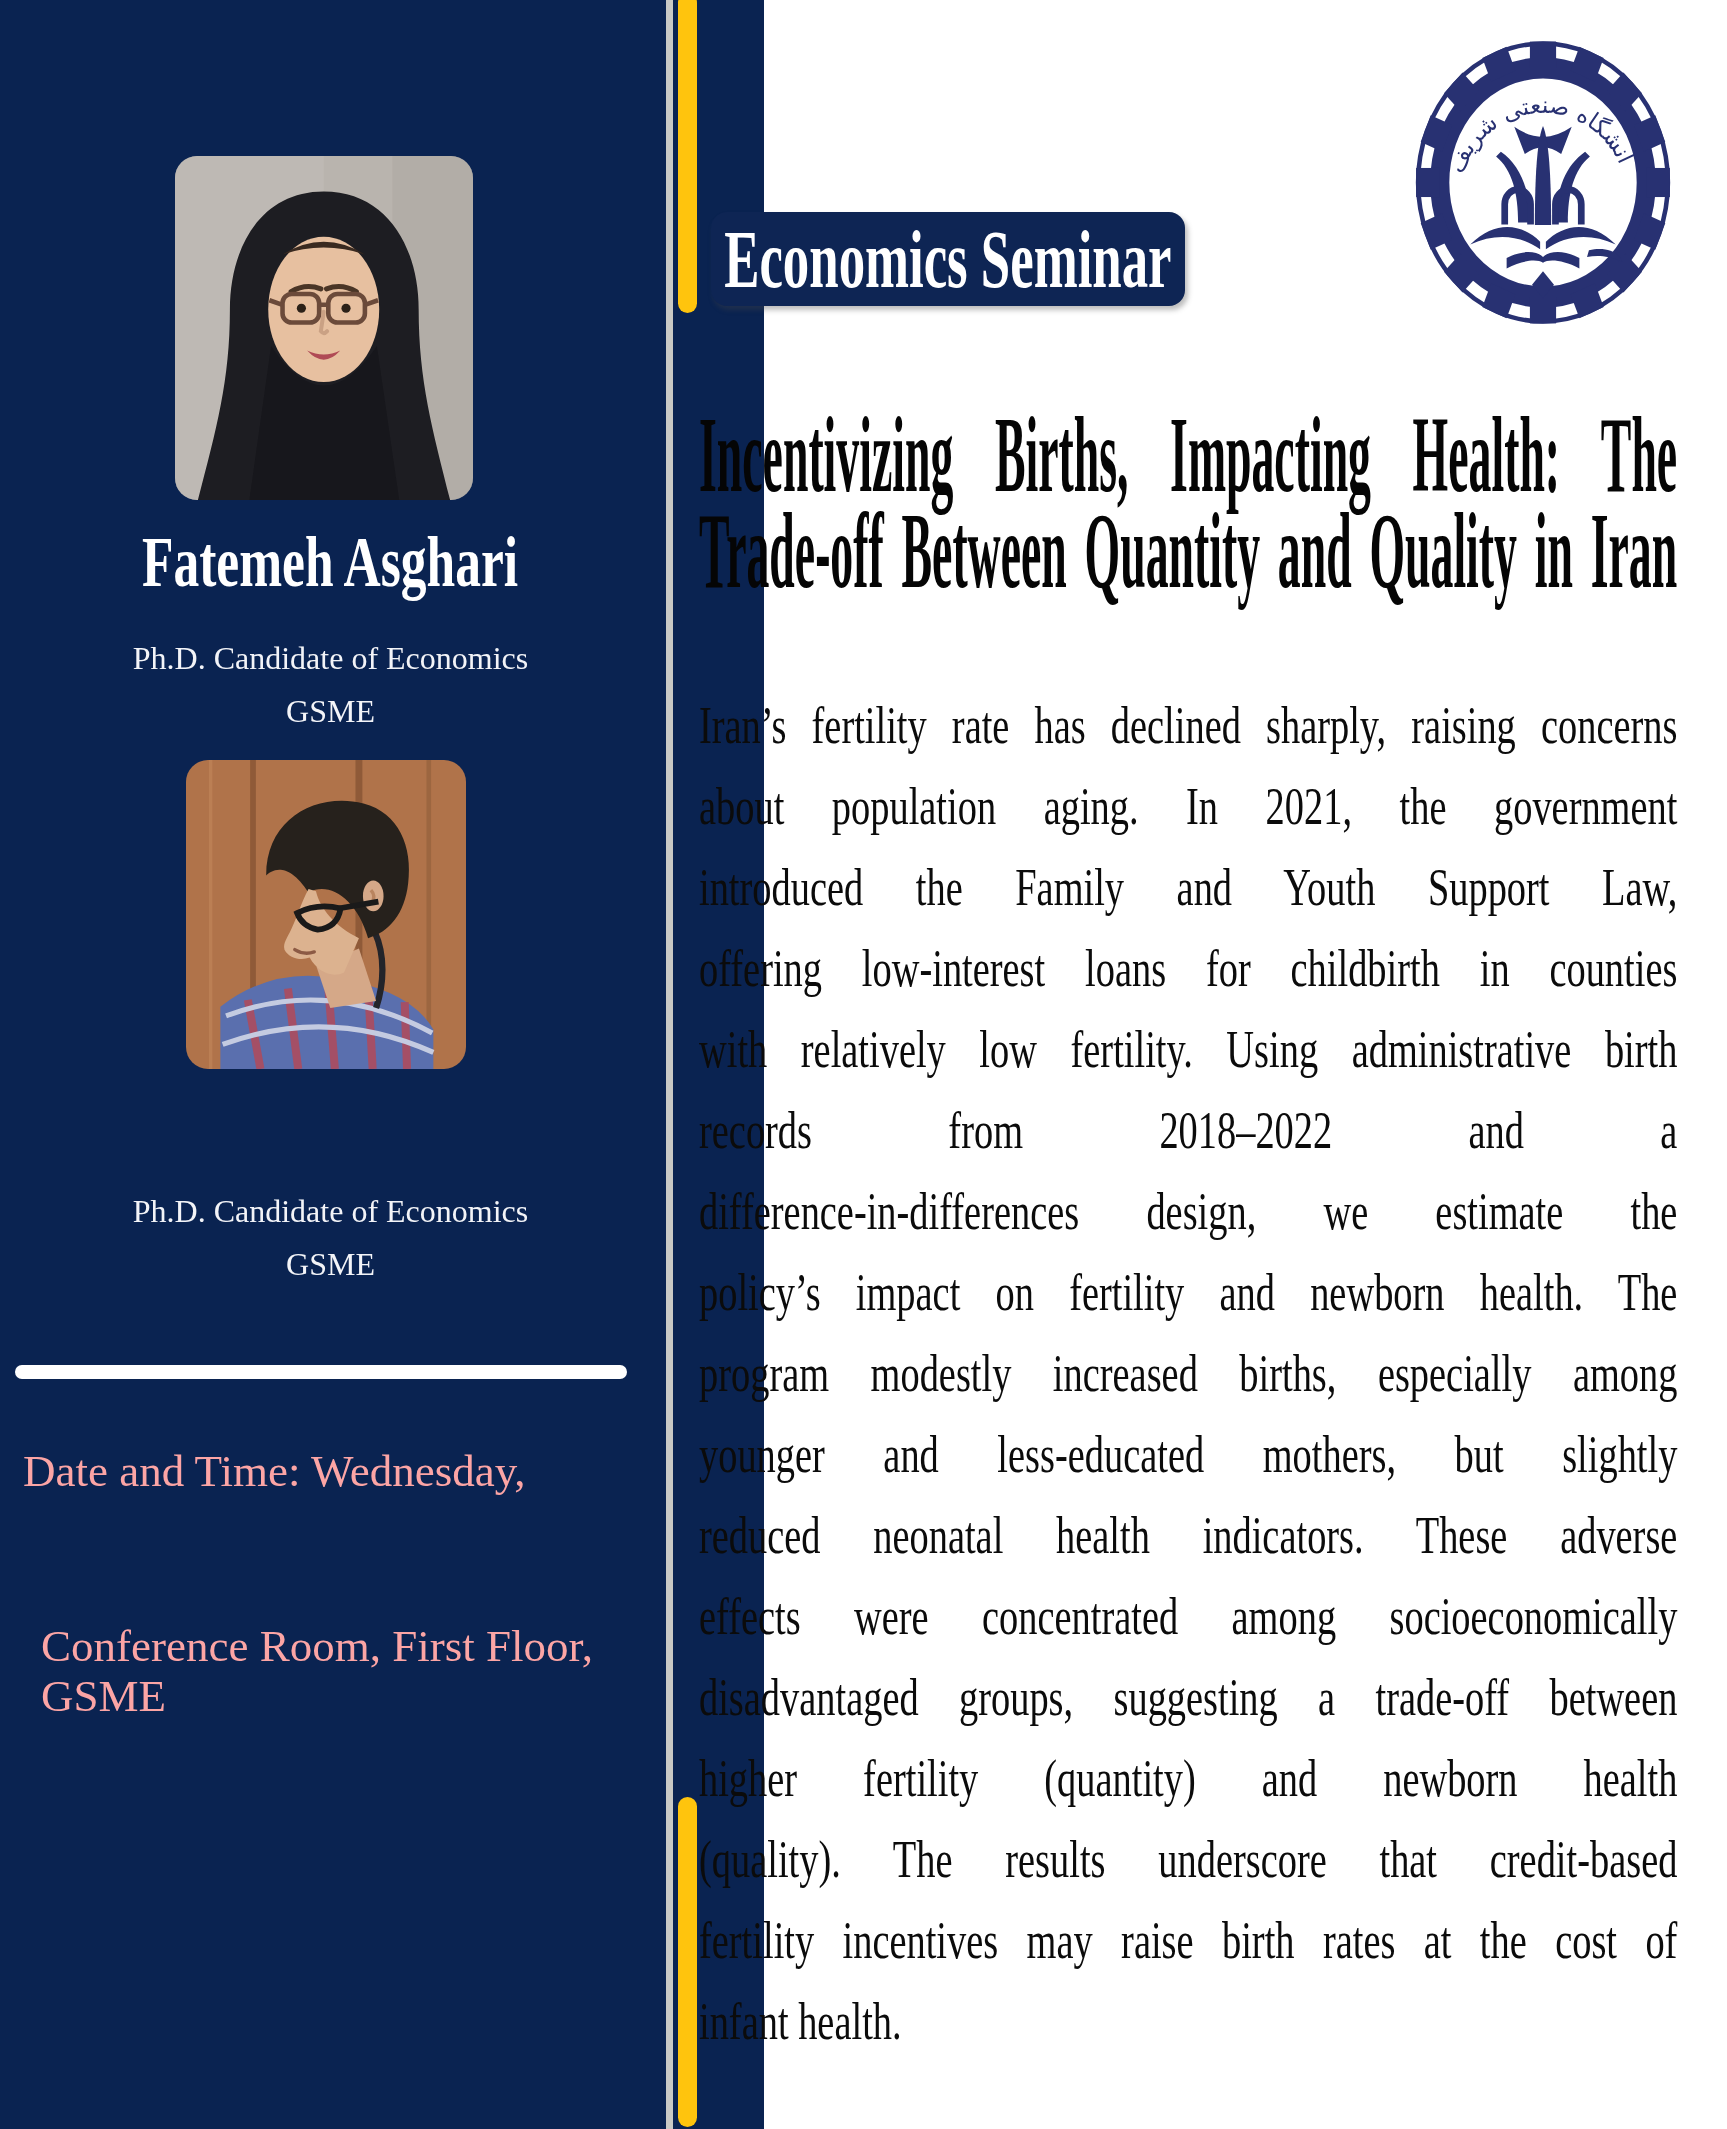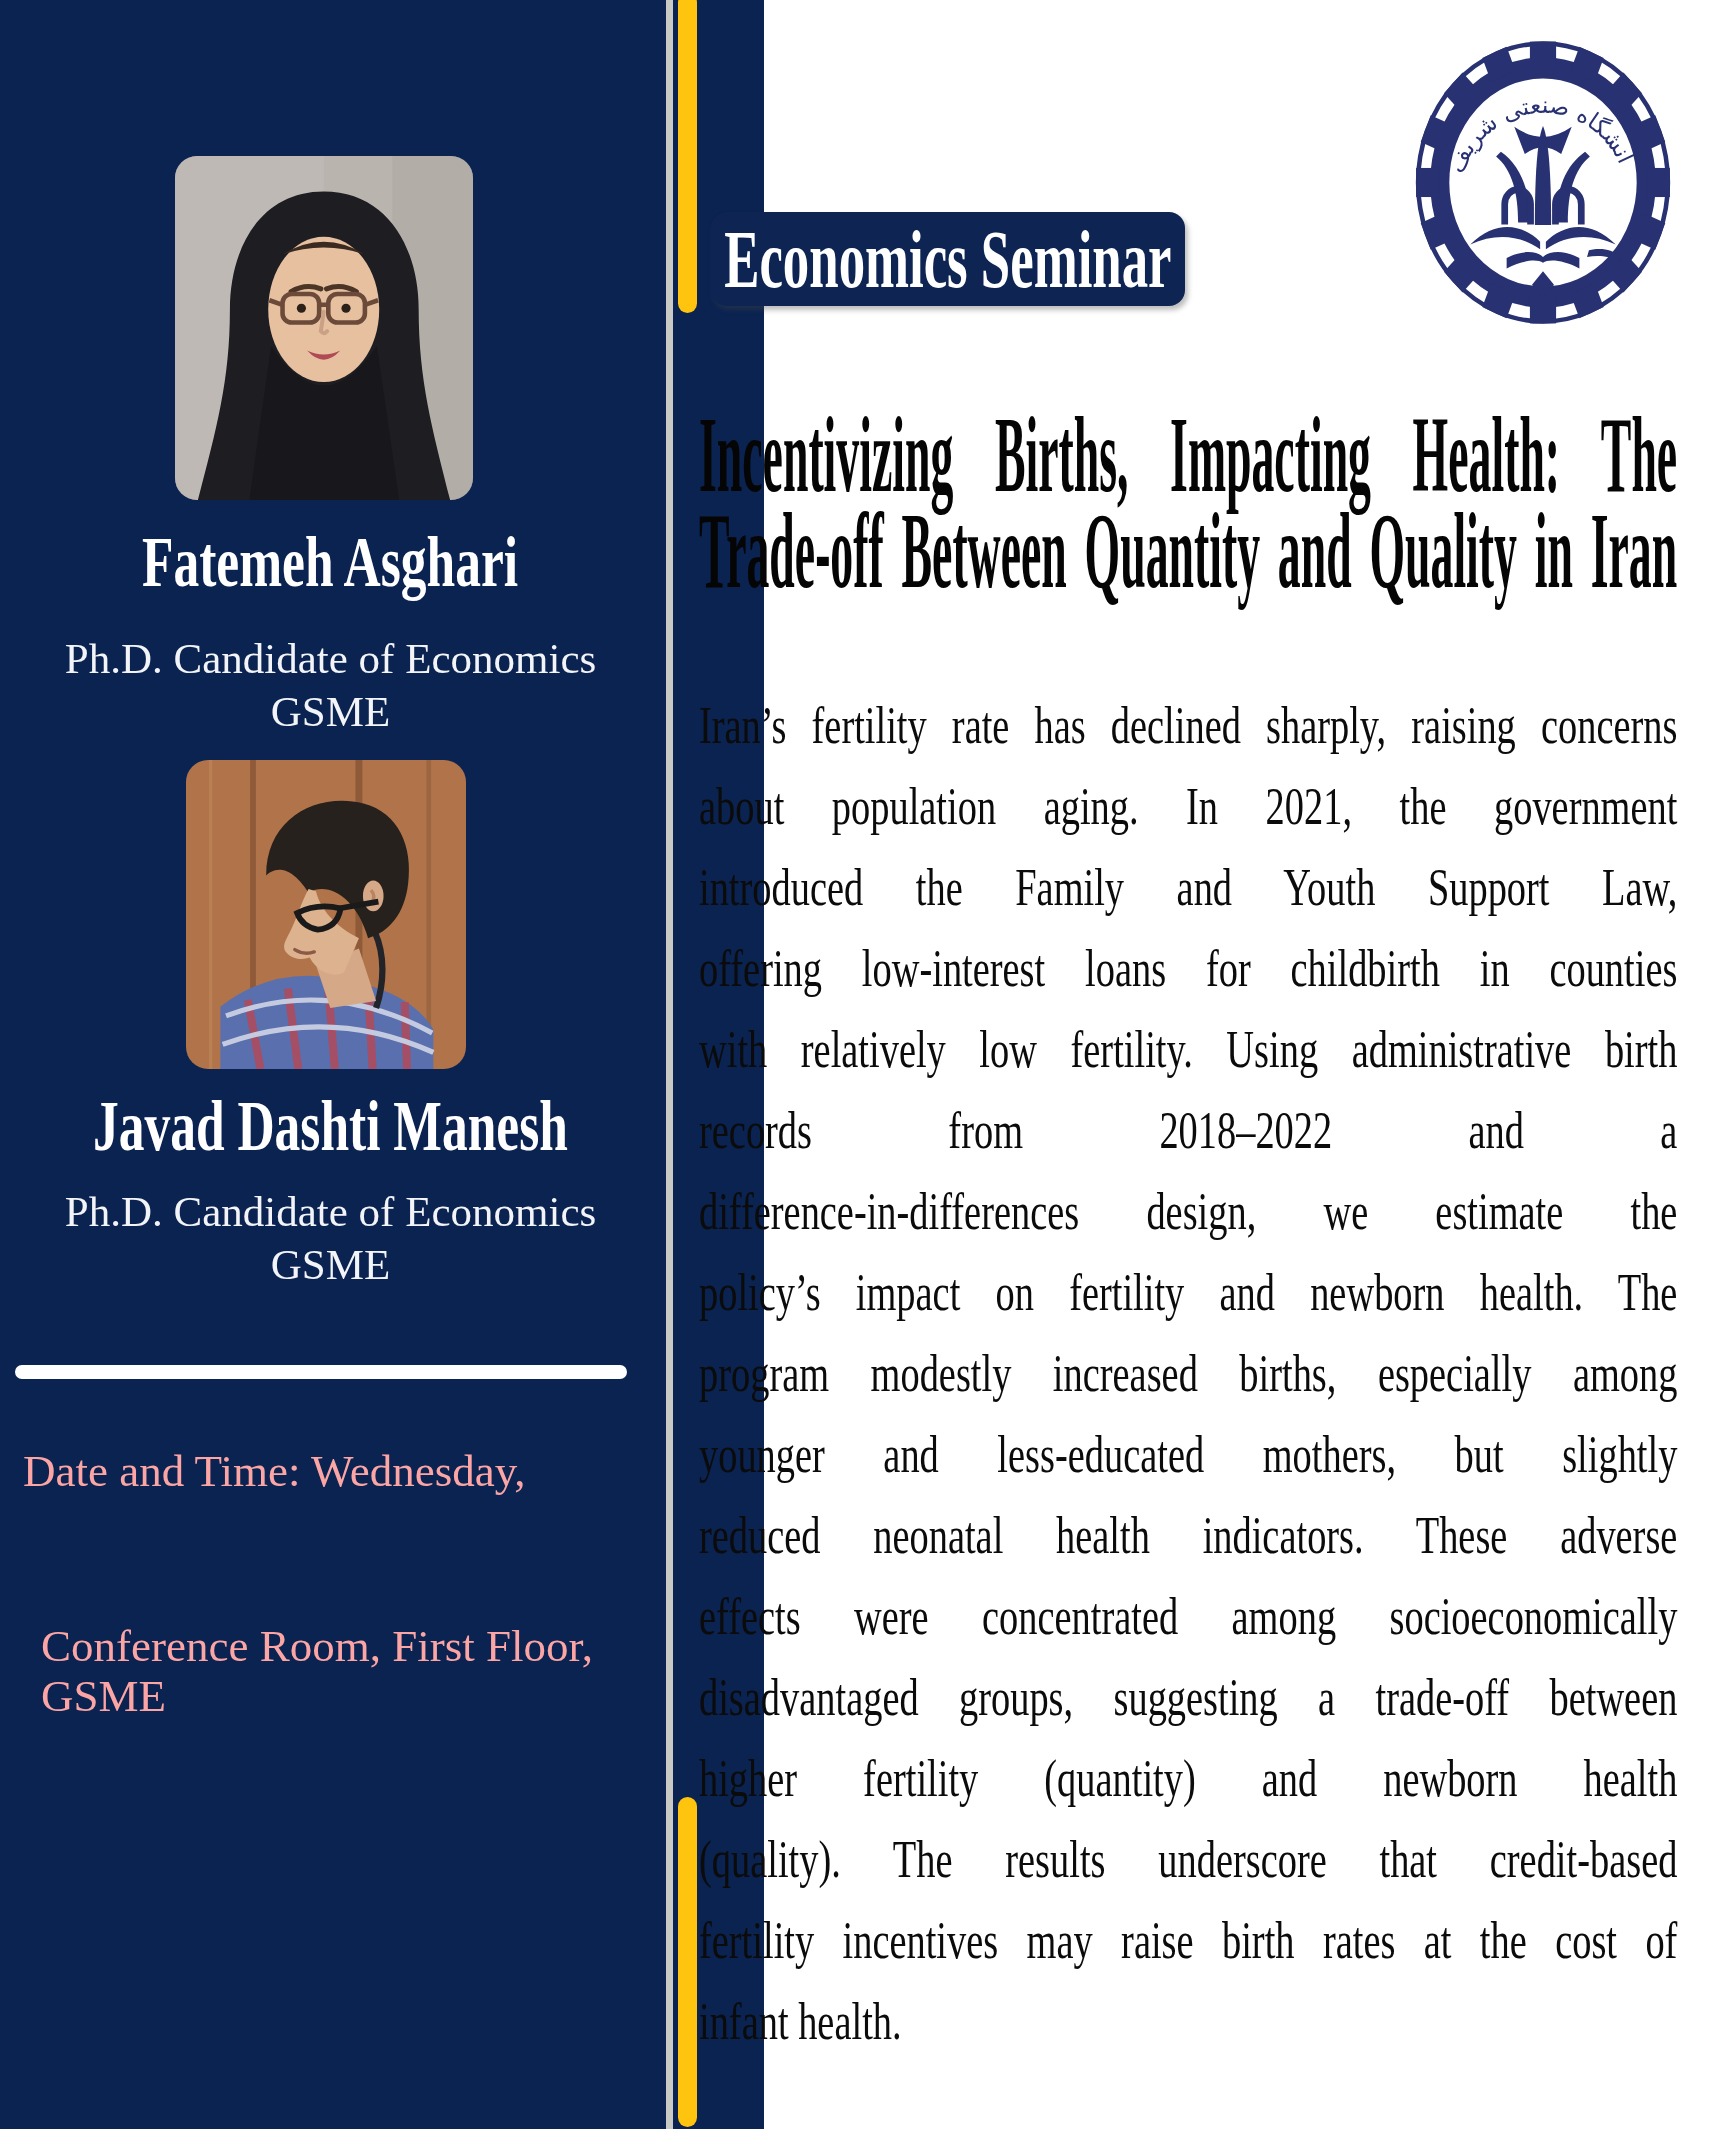--- a/index.html
+++ b/index.html
@@ -15,21 +15,21 @@
   .photo svg{display:block;width:100%;height:100%;}
   .speaker-name{
     position:absolute;left:0;width:661px;text-align:center;color:#ffffff;
     font-weight:bold;font-size:66px;line-height:66px;white-space:nowrap;
   }
   .speaker-name>span{display:inline-block;transform:scale(0.78,1.08);transform-origin:50% 70%;}
   .name-1{top:530px;}
   .name-2{top:1094px;}
   .speaker-role{
     position:absolute;left:0;width:661px;text-align:center;color:#f3f4f8;
-    font-size:43px;line-height:53px;
+    font-size:32px;line-height:53px;
   }
   .role-1{top:632px;}
   .role-2{top:1185px;}
   .divider{position:absolute;left:15px;top:1365px;width:612px;height:13.7px;border-radius:6.9px;background:#ffffff;}
   .info-block{
     position:absolute;left:23px;width:624px;color:#fca5a5;
     font-size:45px;line-height:50px;text-align:left;
   }
   .datetime-block{top:1446px;}
   .location-block{top:1621px;margin-left:18px;}
@@ -123,23 +123,20 @@
         <path d="M140,202 C140,102 228,56 310,76 C372,92 396,152 388,216 C382,270 354,302 318,312 C298,242 250,212 214,232 C178,176 150,192 140,202 Z" fill="#26211c"></path>
         <path d="M214,226 C200,252 194,276 184,296 C177,312 169,320 172,332 C180,347 200,352 216,346 C230,372 256,382 276,372 L302,312 C260,292 234,260 227,230 Z" fill="#dcb28f"></path>
         <ellipse cx="327" cy="238" rx="18" ry="27" fill="#d5a888"></ellipse>
         <path d="M323,228 Q332,238 325,250" stroke="#b9845f" stroke-width="6" fill="none"></path>
         <path d="M194,268 Q230,250 270,260 Q264,294 230,297 Q203,292 194,268 Z" fill="none" stroke="#1a1a1a" stroke-width="10"></path>
         <path d="M266,260 L336,248" stroke="#1a1a1a" stroke-width="10"></path>
         <path d="M190,332 Q206,342 224,336" stroke="#8c5a44" stroke-width="6" fill="none" stroke-linecap="round"></path>
       </svg>
     </div>
 
-    <div class="speaker-name name-2">
-      <span>Javad Dashti Manesh</span>
-    </div>
     <div class="speaker-role role-2">
       <div>Ph.D. Candidate of Economics</div>
       <div>GSME</div>
     </div>
 
     <div class="divider"></div>
 
     <div class="info-block datetime-block">
       <div>Date and Time: Wednesday,</div>
     </div>

